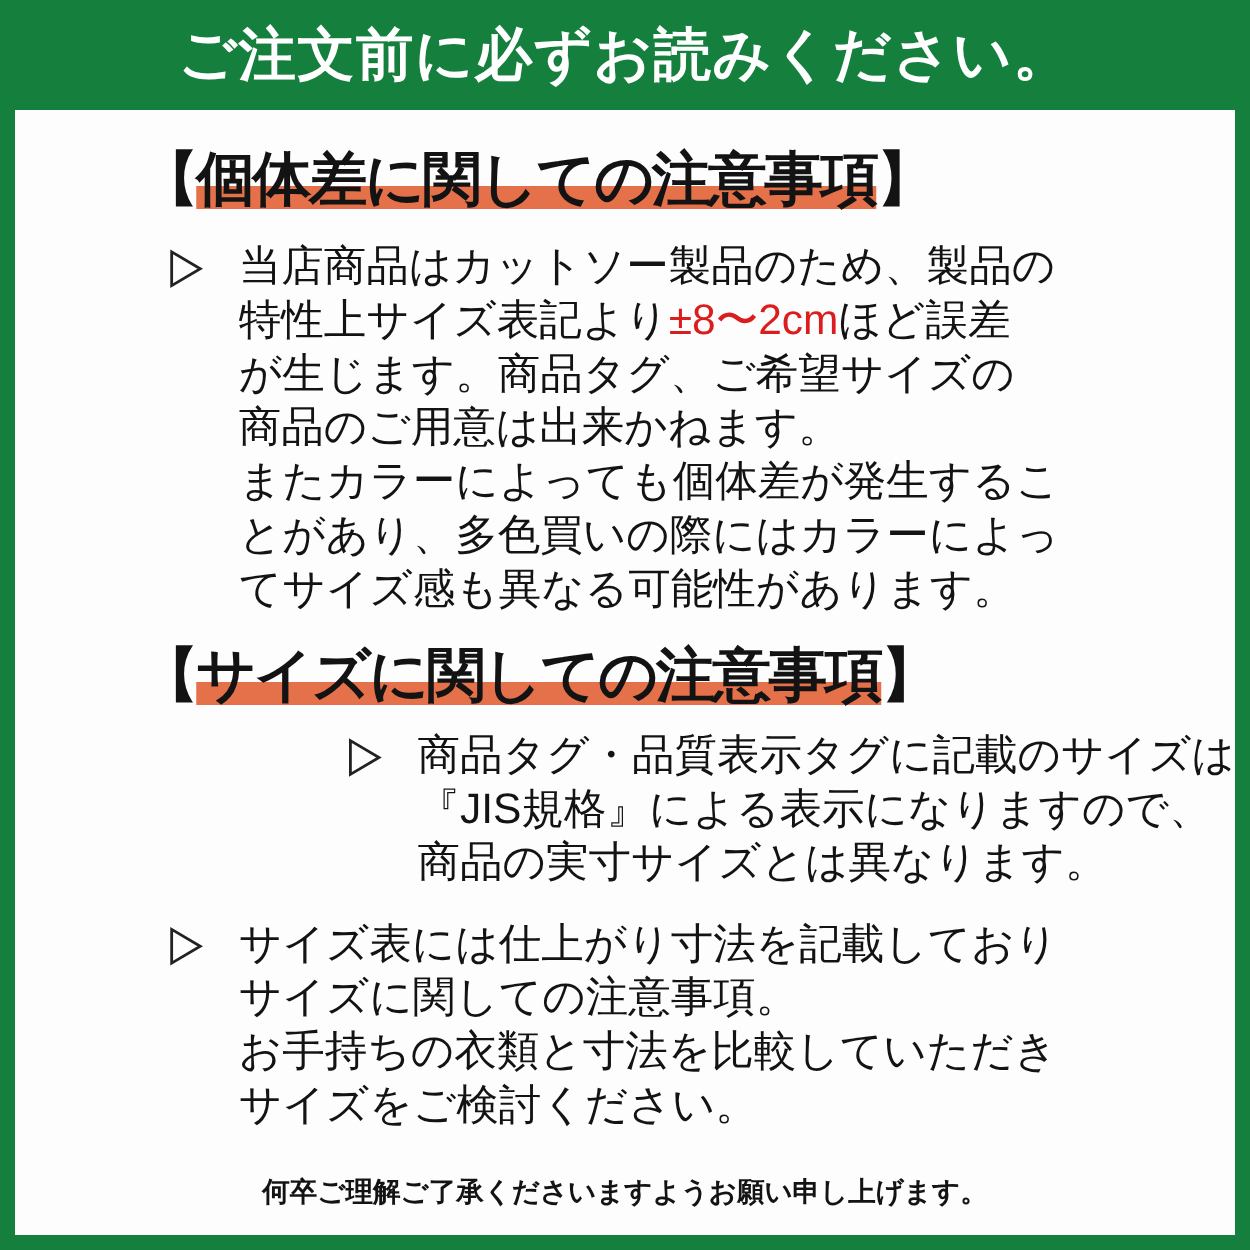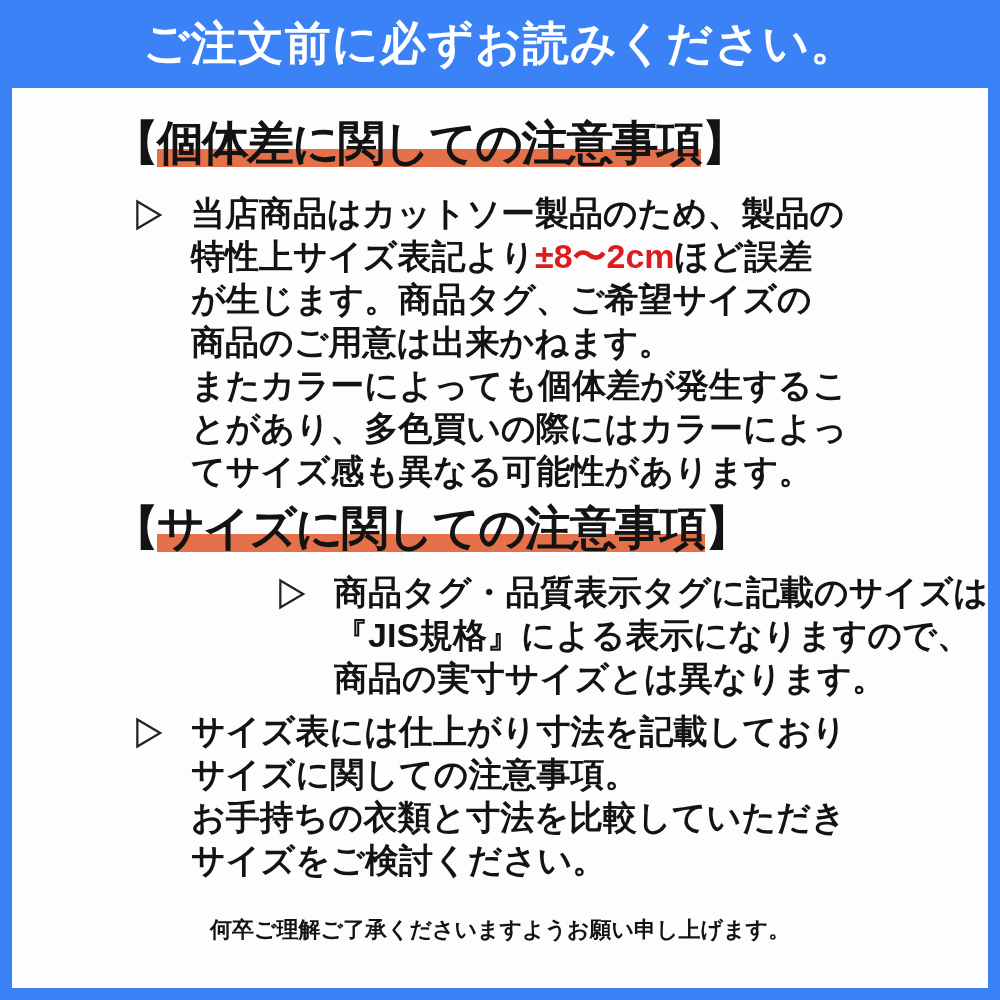--- a/index.html
+++ b/index.html
@@ -4,21 +4,21 @@
 <style>
   html, body { margin: 0; padding: 0; }
   body {
     font-family: "Liberation Sans", "DejaVu Sans", sans-serif;
     background: #ffffff;
   }
   .canvas {
     position: relative;
     width: 1000px;
     height: 1000px;
-    background: #3b82f6;            
+    background: #15803d;            
     overflow: hidden;
   }
   
   .top-banner {
     position: absolute;
     top: 0; left: 0; right: 0;
     height: 88px;
     display: flex;
     align-items: center;
     justify-content: center;
@@ -66,27 +66,27 @@
   .para .bullet {
     flex: 0 0 auto;
     width: 28px;
     height: 32px;
     margin-top: 7px;
     margin-right: 28px;
   }
   .para .text {
     font-size: 34px;
     line-height: 43px;
-    font-weight: 700;
+    font-weight: 400;
     white-space: pre-line;
     letter-spacing: 0px;
   }
   .red { color: #DB1D1D; }
   .mt24 { margin-top: 24px; }
-  .mt22 { margin-top: 10px; }
+  .mt22 { margin-top: 22px; }
   .mt18 { margin-top: 18px; justify-content: flex-end; }
   
   .footer-note {
     margin-top: 26px;
     text-align: center;
     font-size: 22px;
     line-height: 43px;
     font-weight: 700;
     color: #131313;
     white-space: nowrap;

